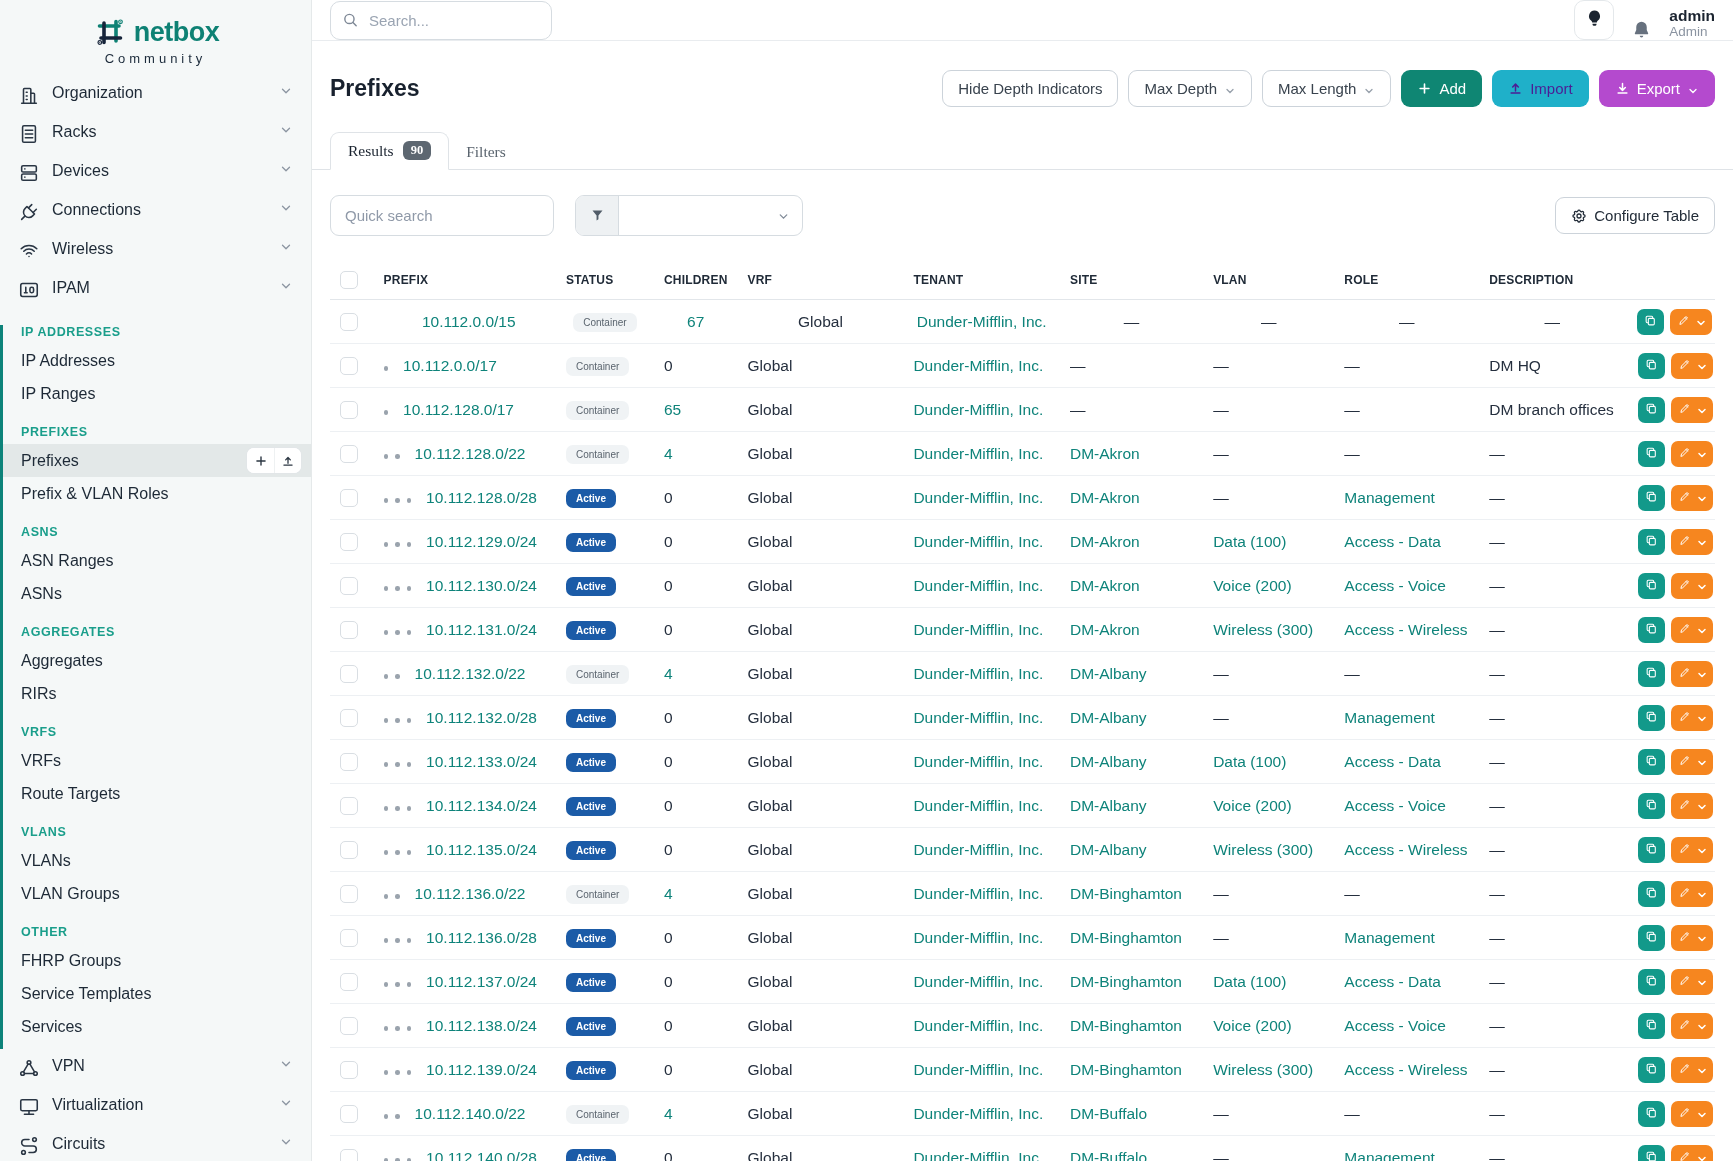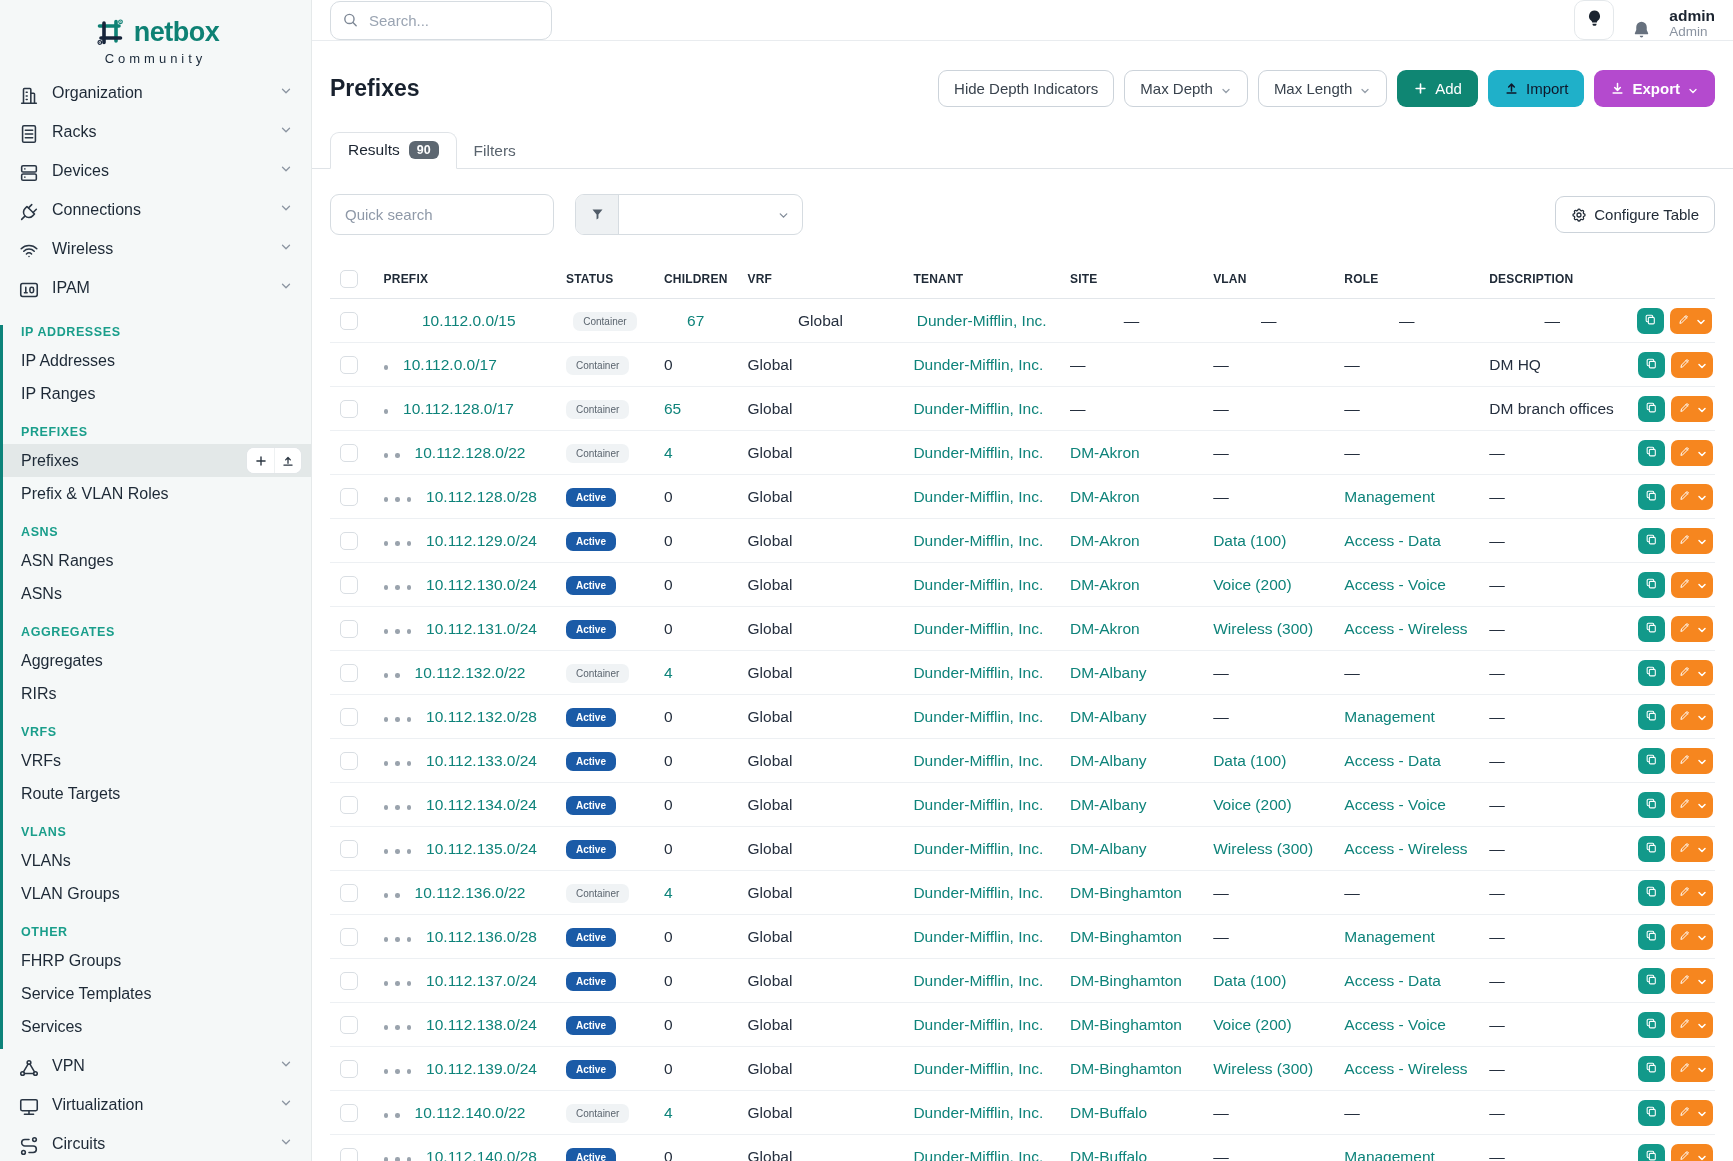--- a/index.html
+++ b/index.html
@@ -59,27 +59,27 @@
   .page-head { display:flex; align-items:center; padding:21px 18px 0; }
   .page-title { font-size:23px; font-weight:600; color:#18212e; }
   .toolbar { margin-left:auto; display:flex; align-items:center; gap:10px; }
   .btn { height:37px; border-radius:9px; font-size:15px; display:inline-flex; align-items:center;
     gap:7px; padding:0 15px; cursor:pointer; border:1px solid transparent; font-family:inherit; white-space:nowrap; }
   .btn-outline { background:#fff; border-color:#ccd3da; color:#39434e; }
   .btn-outline .chev-sm { color:#97a0ab; }
   .chev-sm { width:12px; height:12px; }
   .chev-sm svg { width:100%; height:100%; }
   .btn-add { background:#0f8673; color:#fff; font-weight:500; }
-  .btn-import { background:#1fb0c9; color:#0f172a; font-weight:500; }
-  .btn-export { background:#b44ace; color:#fff; font-weight:700; }
+  .btn-import { background:#1fb0c9; color:#4c1d95; font-weight:500; }
+  .btn-export { background:#b44ace; color:#fff; font-weight:400; }
   .btn .bicon { width:15px; height:15px; }
   .bicon svg { width:100%; height:100%; }
 
   .tabs { display:flex; align-items:flex-end; padding:0 18px; margin-top:17px;
-    border-bottom:1px solid #dfe3e7; }
+    border-bottom:1px solid #dfe3e7;font-family:Liberation Serif, serif; }
   .tab { padding:8px 17px 9px; font-size:15.5px; color:#5a646e; cursor:pointer;
     display:flex; align-items:center; gap:9px; margin-bottom:-1px; }
   .tab.active { background:#fff; border:1px solid #dfe3e7; border-bottom:1px solid #fff;
     border-radius:9px 9px 0 0; color:#1b2430; }
   .tab-badge { background:#5d6771; color:#fff; font-size:12.5px; font-weight:700;
     padding:2px 8px; border-radius:6px; }
 
   .controls { display:flex; align-items:center; padding:17px 18px; }
   .quick-input { width:224px; height:41px; border:1px solid #d6dce1; border-radius:9px;
     padding:0 14px; font-size:15px; outline:none; font-family:inherit; color:#b91c1c; }

